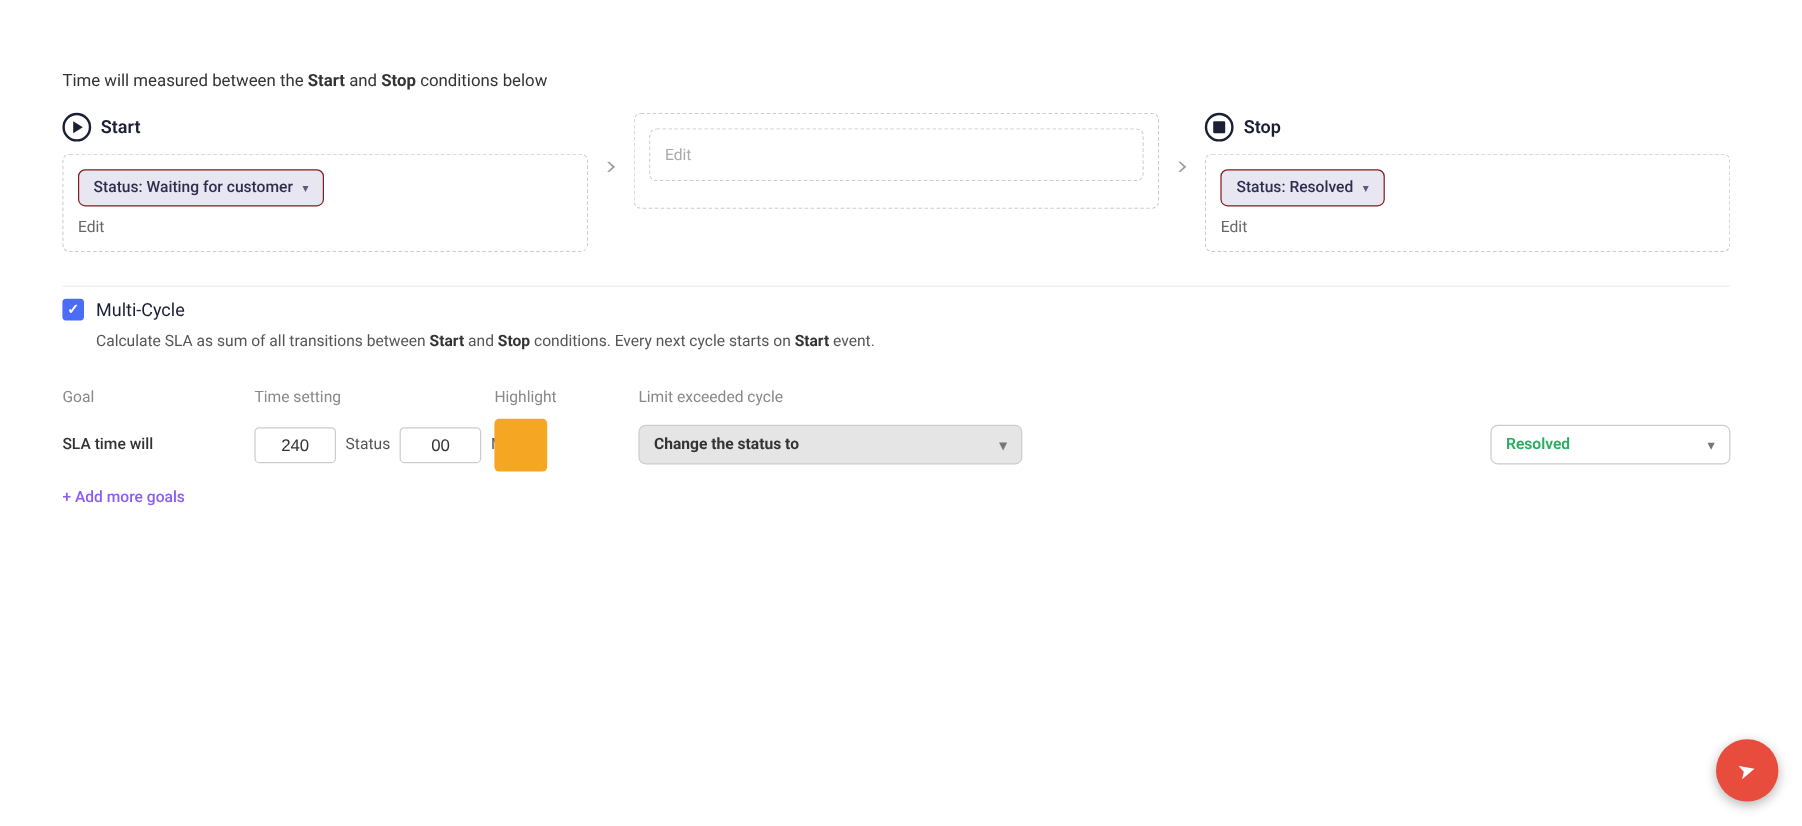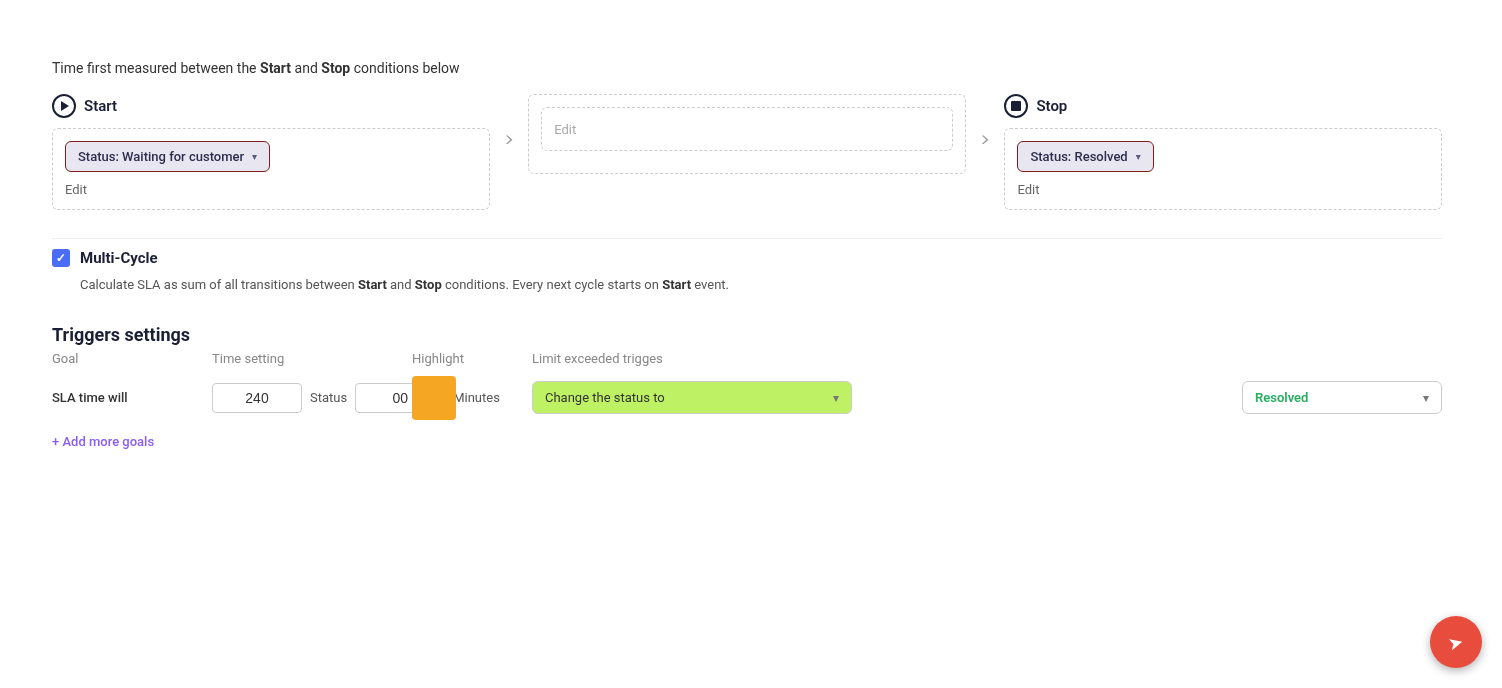--- a/index.html
+++ b/index.html
@@ -239,21 +239,21 @@
 
     .checkbox-custom::after {
       content: '✓';
       color: white;
       font-size: 12px;
       font-weight: bold;
     }
 
     .multi-cycle-label {
       font-size: 15px;
-      font-weight: 700;
+      font-weight: 400;
       color: #1a1f36;
     }
 
     .multi-cycle-desc {
       font-size: 13px;
       color: #555;
       line-height: 1.6;
       margin-left: 28px;
     }
 
@@ -305,21 +305,21 @@
       font-weight: 500;
     }
 
     .time-inputs {
       display: flex;
       align-items: center;
       gap: 8px;
     }
 
     .time-input {
-      width: 90px;
+      width: 68px;
       border: 1.5px solid #ccc;
       border-radius: 4px;
       padding: 6px 10px;
       font-size: 14px;
       color: #333;
       text-align: center;
     }
 
     .time-unit {
       font-size: 13px;
@@ -333,26 +333,27 @@
       border-radius: 4px;
       cursor: pointer;
     }
 
     .action-dropdown {
       display: flex;
       align-items: center;
       border: 1.5px solid #ccc;
       border-radius: 6px;
       padding: 8px 12px;
-      background: #bef264;
+      background: #e5e5e5;
       cursor: pointer;
       font-size: 13px;
       color: #333;
       gap: 8px;
       max-width: 320px;
+      font-weight: bold;
     }
 
     .action-dropdown .label {
       flex: 1;
     }
 
     .action-dropdown .chevron {
       color: #777;
       font-size: 12px;
     }
@@ -421,21 +422,21 @@
 </div>
 
 <div class="scrollbar">
   <div class="scrollbar-thumb"></div>
 </div>
 
 <div class="page-wrapper">
   <div class="content">
 
     <div class="time-measure-text">
-      <span>Time first measured between the </span><strong>Start</strong><span> and </span><strong>Stop</strong><span> conditions below</span>
+      <span>Time will measured between the </span><strong>Start</strong><span> and </span><strong>Stop</strong><span> conditions below</span>
     </div>
 
     <div class="conditions-row">
 
       <div class="condition-block">
         <div class="condition-header">
           <div class="condition-icon play"></div>
           <span>Start</span>
         </div>
         <div class="condition-body">
@@ -485,27 +486,26 @@
       <div class="multi-cycle-header">
         <div class="checkbox-custom"></div>
         <span class="multi-cycle-label">Multi-Cycle</span>
       </div>
       <div class="multi-cycle-desc">
         <span>Calculate SLA as sum of all transitions between </span><strong>Start</strong><span> and </span><strong>Stop</strong><span> conditions. Every next cycle starts on </span><strong>Start</strong><span> event.</span><br>
       </div>
     </div>
 
     <div class="triggers-section">
-      <div class="triggers-title">Triggers settings</div>
 
       <div class="table-headers">
         <div>Goal</div>
         <div>Time setting</div>
         <div>Highlight</div>
-        <div>Limit exceeded trigges</div>
+        <div>Limit exceeded cycle</div>
         <div></div>
       </div>
 
       <div class="table-row">
 
         <div class="goal-label">SLA time will</div>
 
         <div class="time-inputs">
           <input class="time-input" type="text" value="240" style="">
           <span class="time-unit">Status</span>

